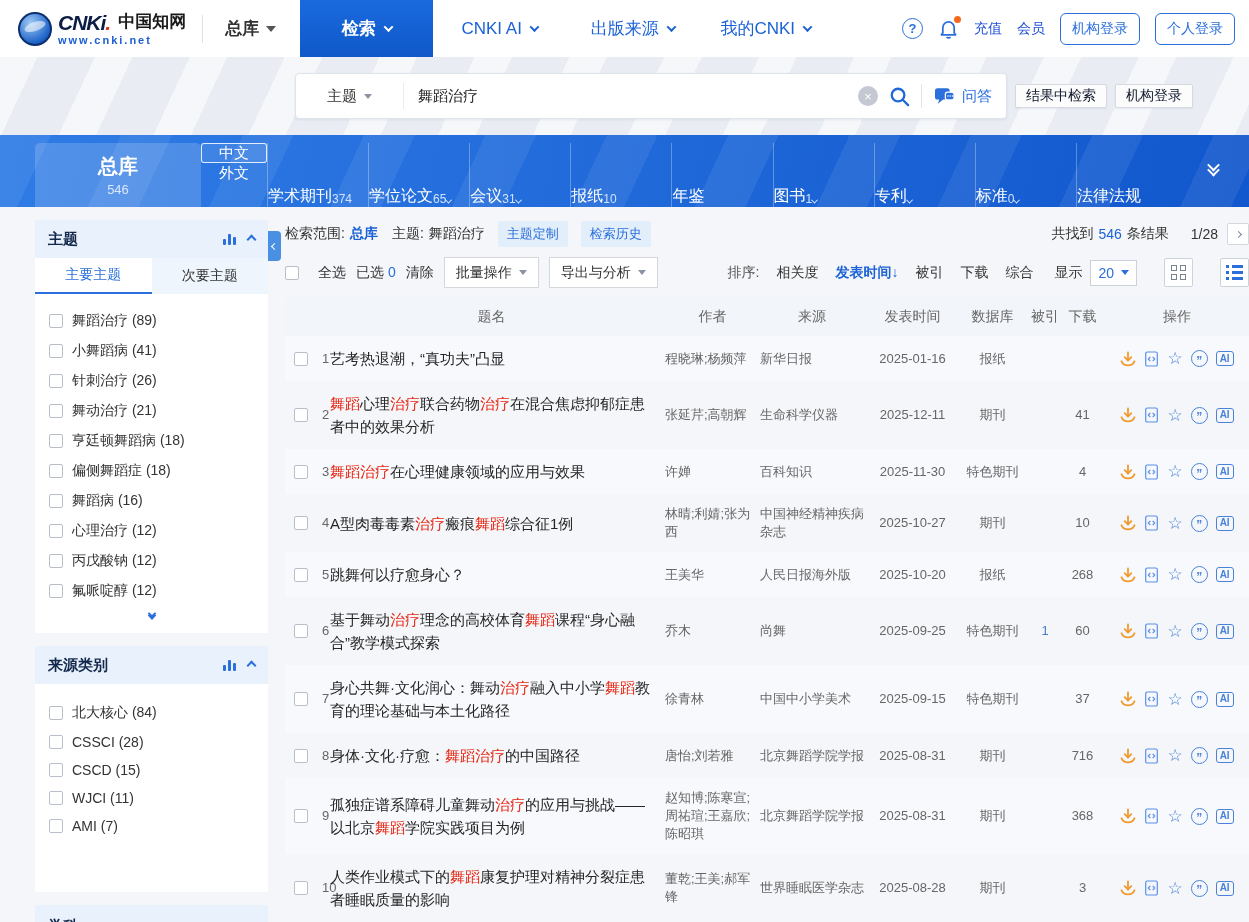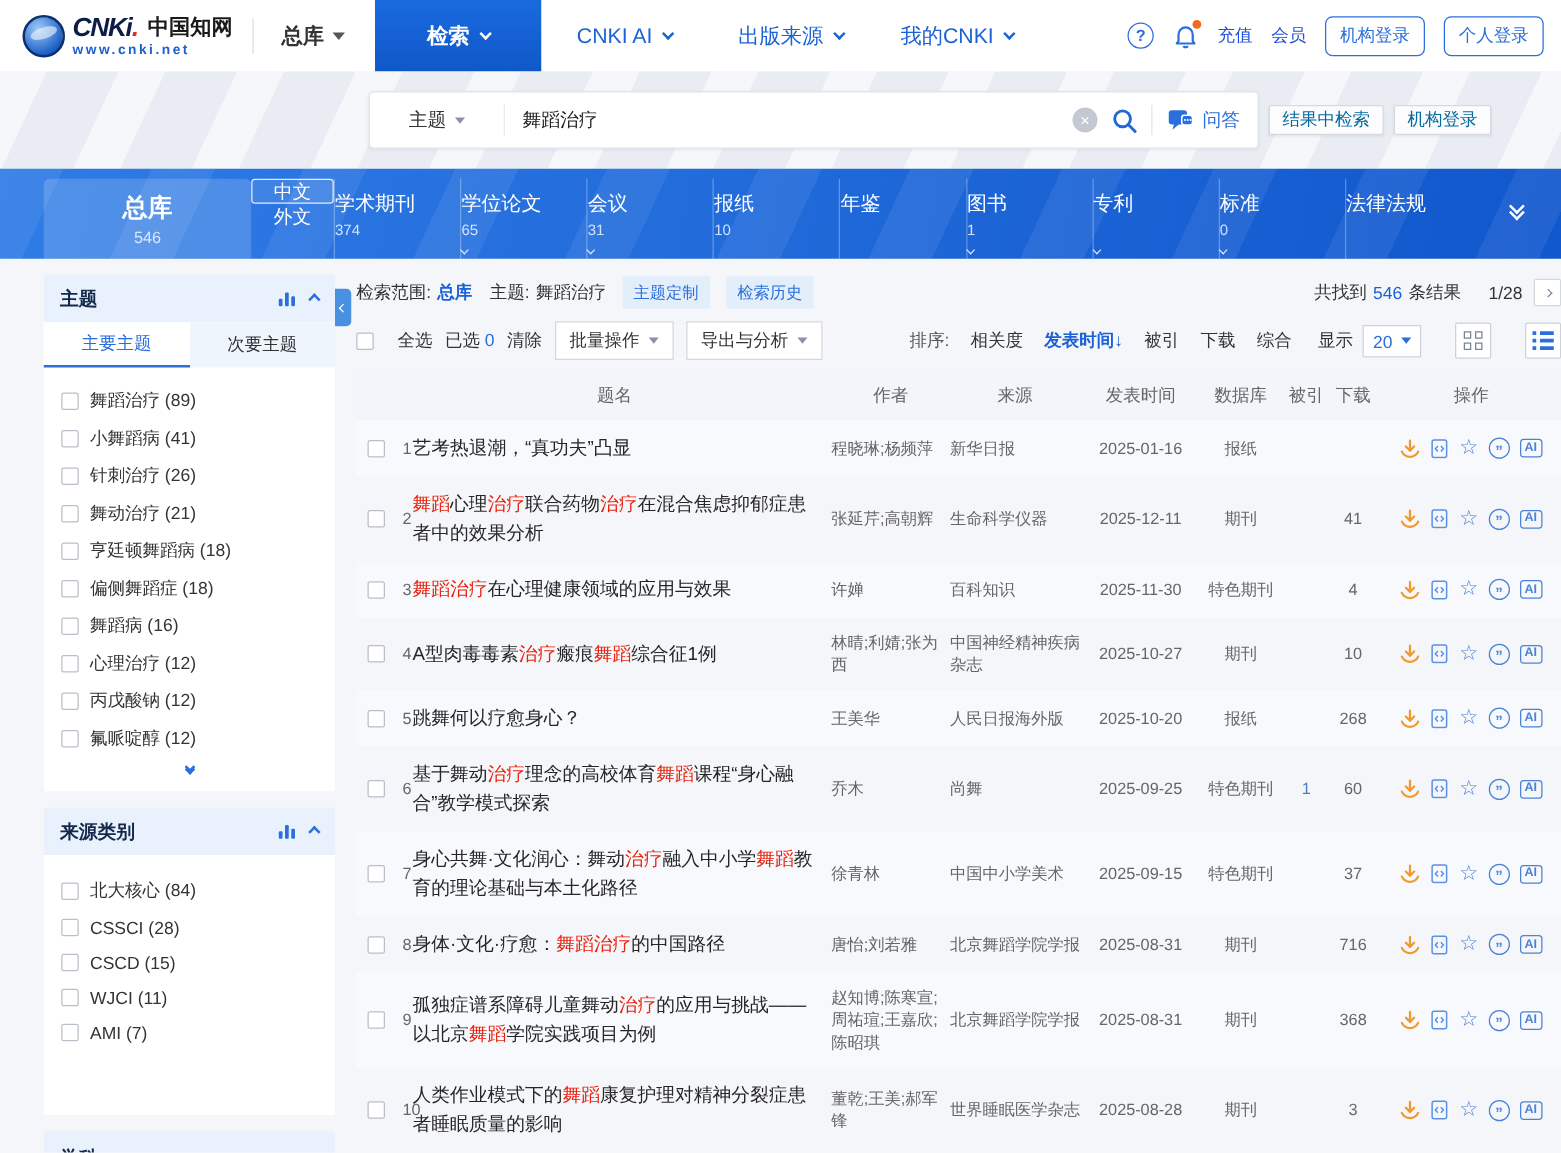--- a/index.html
+++ b/index.html
@@ -35,31 +35,31 @@
   
   .search-band{height:78px;background-color:#e9edf3;background-image:repeating-linear-gradient(115deg,rgba(255,255,255,.55) 0 34px,rgba(255,255,255,0) 34px 86px);display:flex;align-items:center}
   .search-box{margin-left:295px;width:712px;height:46px;background:#fff;border:1px solid #dfe3ea;border-radius:4px;display:flex;align-items:center;box-shadow:0 1px 3px rgba(30,60,110,.08)}
   .sfield{width:108px;display:flex;align-items:center;justify-content:center;gap:7px;font-size:15px;color:#333;border-right:1px solid #ececec;height:26px;cursor:pointer}
   .sfield .tri-down{border-top-color:#8a93a3;border-left-width:4px;border-right-width:4px;border-top-width:5px}
   .search-input{flex:1;border:none;outline:none;font-size:15px;padding:0 14px;color:#222;font-family:inherit;background:transparent}
   .clear-x{width:20px;height:20px;border-radius:50%;background:#c3c8d2;color:#fff;display:flex;align-items:center;justify-content:center;font-size:13px;cursor:pointer;margin-right:10px}
   .mag{margin-right:10px;display:flex;cursor:pointer}
   .sbox-div{width:1px;height:24px;background:#e4e4e4}
   .qa{display:flex;align-items:center;gap:7px;color:#2a6fdb;font-size:15px;margin:0 14px 0 12px;cursor:pointer;white-space:nowrap}
-  .band-btn{height:24px;border:1px solid #d6d9df;background:#fcfcfd;border-radius:2px;display:flex;align-items:center;padding:0 10px;font-size:14px;color:#0369a1;margin-left:8px;cursor:pointer;box-shadow:0 1px 2px rgba(30,60,110,.07);white-space:nowrap}
+  .band-btn{height:24px;border:1px solid #d6d9df;background:#fcfcfd;border-radius:2px;display:flex;align-items:center;padding:0 10px;font-size:14px;color:#0f172a;margin-left:8px;cursor:pointer;box-shadow:0 1px 2px rgba(30,60,110,.07);white-space:nowrap}
   
   .nav-band{height:72px;background:linear-gradient(100deg,#2f7ce6,#1157cd);background-image:repeating-linear-gradient(115deg,rgba(255,255,255,.07) 0 46px,rgba(255,255,255,0) 46px 110px),linear-gradient(100deg,#2f7ce6,#1157cd);display:flex;color:#fff;position:relative}
   .nav-main{margin-left:35px;width:166px;margin-top:8px;height:64px;background:rgba(255,255,255,.17);border-radius:5px 5px 0 0;display:flex;flex-direction:column;align-items:center;justify-content:center;cursor:pointer}
   .nav-main-label{font-size:20px;font-weight:bold}
   .nav-main-count{font-size:13px;color:#d9e7ff;margin-top:2px}
   .nav-lang{width:66px;margin-top:8px;display:flex;flex-direction:column}
   .nav-lang-cell{height:20px;display:flex;align-items:center;justify-content:center;font-size:15px;cursor:pointer}
   .nav-lang-cell.active{border:1px solid rgba(255,255,255,.85);background:rgba(255,255,255,.10);border-radius:3px}
   .nav-cats{display:flex;flex:1;margin-top:8px;height:64px}
-  .nav-cat{flex:1;display:flex;flex-direction:column;align-items:flex-start;justify-content:flex-start;padding-top:10px;border-left:1px solid rgba(255,255,255,.30);cursor:pointer}
+  .nav-cat{flex:1;display:flex;flex-direction:row;align-items:flex-end;justify-content:flex-start;padding-top:10px;border-left:1px solid rgba(255,255,255,.30);cursor:pointer}
   .nav-cat-label{font-size:16px}
   .nav-cat-count{font-size:12px;color:#d2e3ff;height:15px;margin-top:3px}
   .nav-cat-arrow{margin-top:-1px;color:#e6efff}
   .nav-cat-arrow .chev{width:5px;height:5px;border-width:1.5px}
   .nav-more{width:72px;display:flex;flex-direction:column;align-items:center;justify-content:center;cursor:pointer;gap:1px}
   .nav-more .chev{width:9px;height:9px;margin-top:-5px}
   
   .content{display:flex;padding:13px 0 0 35px}
   .sidebar{width:233px;flex:none;position:relative}
   .collapse-tab{position:absolute;right:-13px;top:11px;width:13px;height:30px;background:#4a90e2;color:#fff;border-radius:0 4px 4px 0;display:flex;align-items:center;justify-content:center;cursor:pointer;z-index:3}

